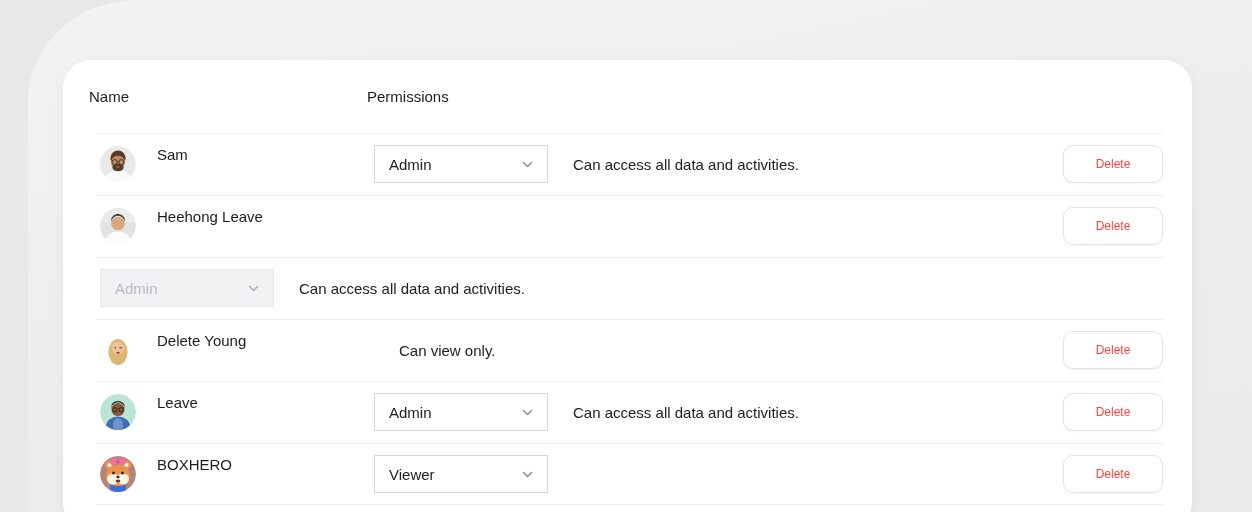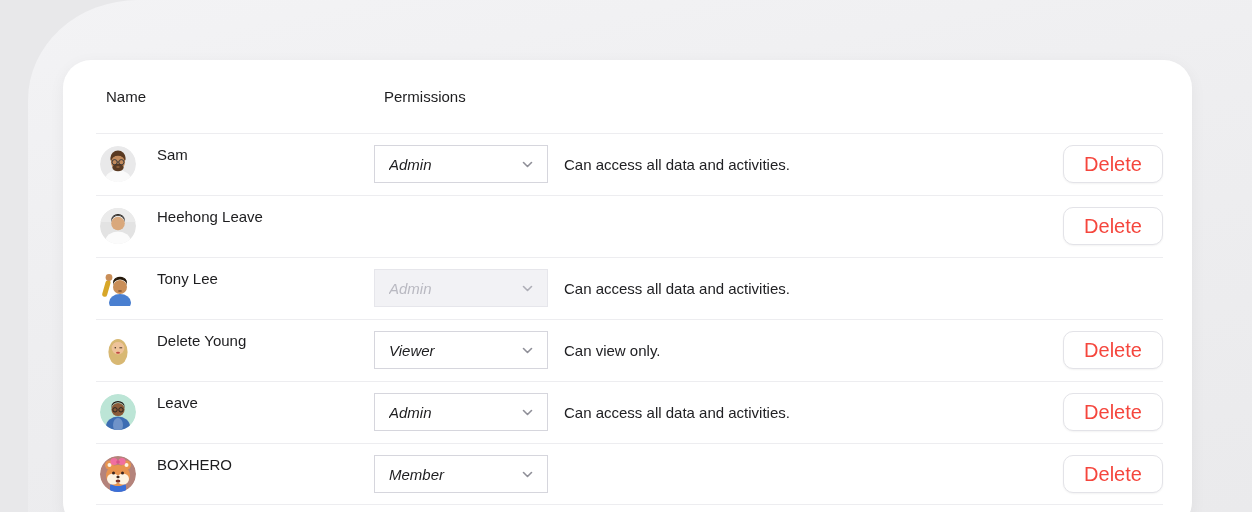--- a/index.html
+++ b/index.html
@@ -22,21 +22,21 @@
     left:63px; top:60px;
     width:1129px; height:470px;
     background:#ffffff;
     border-radius:28px;
     box-shadow:0 4px 16px rgba(20,20,30,0.05);
   }
   .thead {
     height:73px;
     display:flex;
     align-items:center;
-    padding-left:43px;
+    padding-left:26px;
     font-size:15px;
     color:#1d1d1f;
   }
   .th-name { width:278px; }
   .rows { position:relative; }
   .row {
     position:relative;
     height:62px;
     display:flex;
     align-items:center;
@@ -74,53 +74,52 @@
     width:174px; height:38px;
     flex-shrink:0;
     border:1px solid #d6d6dd;
     border-radius:0;
     background:#ffffff;
     display:flex;
     align-items:center;
     padding:0 13px 0 14px;
     gap:6px;
     cursor:pointer;
-    font-style:italic;
   }
   .select-value {
     flex:1;
     font-size:15px;
     color:#1d1d1f;
     white-space:nowrap;
     overflow:hidden;
   }
   .chevron { color:#8f8f98; flex-shrink:0; }
   .select.disabled {
     background:#f2f2f5;
     border-color:#e6e6eb;
     cursor:default;
   }
   .select.disabled .select-value { color:#b9b9c1; }
   .select.disabled .chevron { color:#aeaeb6; }
   .desc {
-    margin-left:16px;
+    margin-left:25px;
     font-size:15px;
     color:#212124;
     white-space:nowrap;
   }
   .spacer { flex:1; }
   .action-btn {
     width:100px; height:38px;
     flex-shrink:0;
     border:1px solid #e3e3e8;
     border-radius:10px;
     background:#ffffff;
     color:var(--accent-red,#f5463d);
     font-family:inherit;
-    font-size:20px;
+    font-size:12px;
     box-shadow:0 1px 2px rgba(18,18,24,0.05);
     cursor:pointer;
   }
 </style>
 </head>
 <body style="--accent-red: #f5463d;">
 
 <div class="surface"></div>
 
 <div class="card">
@@ -183,34 +182,20 @@
     </g>
             </svg>
           </span>
       <span class="member-name">Heehong Leave</span>
     </div>
     <div class="desc"></div>
     <div class="spacer"></div>
     <button class="action-btn">Delete</button>
   </div>
       <div class="row">
-    <div class="cell-name">
-      <span class="avatar">
-            <svg width="36" height="36" viewBox="0 0 36 36">
-      <rect x="4" y="10" width="5" height="17" rx="2.5" transform="rotate(16 6.5 18)" fill="#d7a628"></rect>
-      <circle cx="9" cy="7.5" r="3.4" fill="#c98e58"></circle>
-      <ellipse cx="20" cy="32.5" rx="11" ry="8.5" fill="#4a7fd0"></ellipse>
-      <circle cx="20" cy="17" r="7" fill="#c98e58"></circle>
-      <path d="M13 15.5 a7 6 0 0 1 14 0 l0 -2.5 a7 5.5 0 0 0 -14 0 z" fill="#231709"></path>
-      <path d="M13.5 12.5 a7 7 0 0 1 13 0 v-2 a7 6 0 0 0 -13 0 z" fill="#231709"></path>
-      <ellipse cx="20" cy="21" rx="2" ry="1" fill="#8d5f3a"></ellipse>
-    </svg>
-          </span>
-      <span class="member-name">Tony Lee</span>
-    </div>
     <div class="select disabled">
       <span class="select-value">Admin</span>
       <svg class="chevron" width="13" height="13" viewBox="0 0 13 13" fill="none" stroke="currentColor" stroke-width="1.6" stroke-linecap="round" stroke-linejoin="round">
             <path d="M2.5 4.5 L6.5 8.5 L10.5 4.5"></path>
           </svg>
     </div>
     <div class="desc">Can access all data and activities.</div>
     <div class="spacer"></div>
   </div>
       <div class="row">
@@ -219,26 +204,20 @@
             <svg width="36" height="36" viewBox="0 0 36 36">
       <ellipse cx="18" cy="20" rx="9.6" ry="13" fill="#d8b873"></ellipse>
       <circle cx="18" cy="16" r="6.4" fill="#eec39a"></circle>
       <path d="M11.5 15 a6.6 6.2 0 0 1 13 0 l0 -2.5 a6.6 5.5 0 0 0 -13 0 z" fill="#d8b873"></path>
       <ellipse cx="18" cy="20.8" rx="2" ry="1" fill="#c14a42"></ellipse>
       <circle cx="15.3" cy="15.8" r="0.8" fill="#3a2d20"></circle>
       <path d="M19.8 15.8 h2" stroke="#3a2d20" stroke-width="0.9" stroke-linecap="round"></path>
     </svg>
           </span>
       <span class="member-name">Delete Young</span>
-    </div>
-    <div class="select">
-      <span class="select-value">Viewer</span>
-      <svg class="chevron" width="13" height="13" viewBox="0 0 13 13" fill="none" stroke="currentColor" stroke-width="1.6" stroke-linecap="round" stroke-linejoin="round">
-            <path d="M2.5 4.5 L6.5 8.5 L10.5 4.5"></path>
-          </svg>
     </div>
     <div class="desc">Can view only.</div>
     <div class="spacer"></div>
     <button class="action-btn">Delete</button>
   </div>
       <div class="row">
     <div class="cell-name">
       <span class="avatar">
             <svg width="36" height="36" viewBox="0 0 36 36">
               <defs>
@@ -294,21 +273,21 @@
       <ellipse cx="18" cy="25" rx="2.4" ry="1.6" fill="#7c3328"></ellipse>
       <circle cx="14" cy="5.5" r="3.6" fill="#f06fa0"></circle>
       <circle cx="22" cy="5.5" r="3.6" fill="#f06fa0"></circle>
       <circle cx="18" cy="6" r="1.8" fill="#d8538a"></circle>
     </g>
             </svg>
           </span>
       <span class="member-name">BOXHERO</span>
     </div>
     <div class="select">
-      <span class="select-value">Member</span>
+      <span class="select-value">Viewer</span>
       <svg class="chevron" width="13" height="13" viewBox="0 0 13 13" fill="none" stroke="currentColor" stroke-width="1.6" stroke-linecap="round" stroke-linejoin="round">
             <path d="M2.5 4.5 L6.5 8.5 L10.5 4.5"></path>
           </svg>
     </div>
     <div class="spacer"></div>
     <button class="action-btn">Delete</button>
   </div>
     </div>
 </div>
 

